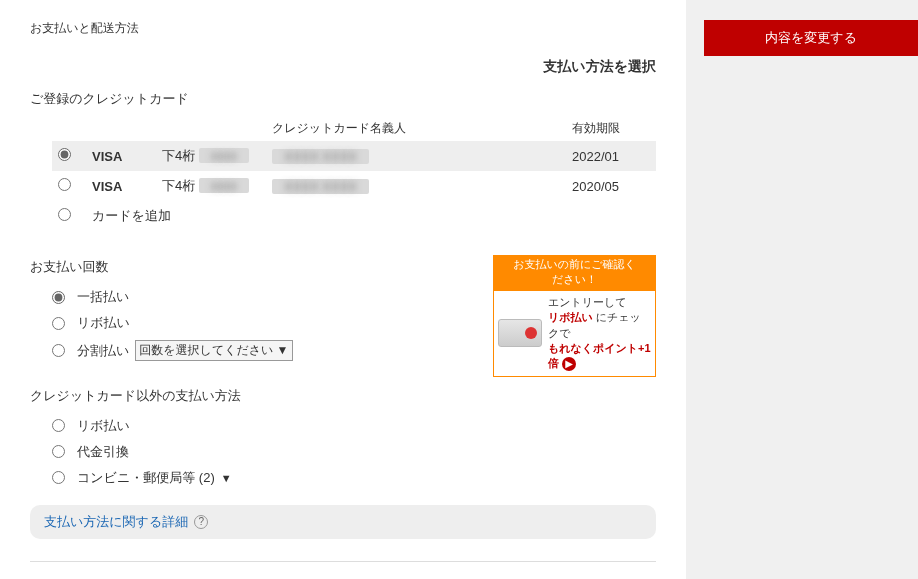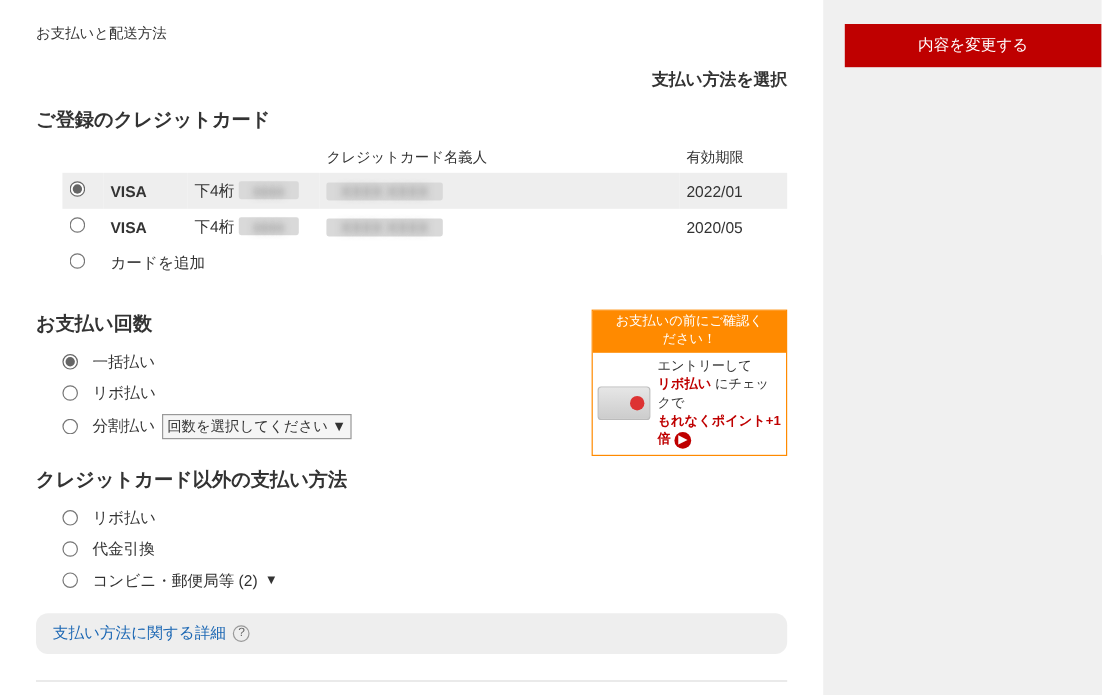--- a/index.html
+++ b/index.html
@@ -2,35 +2,35 @@
 <html><head>
 <meta charset="utf-8">
 <style>
 * { margin: 0; padding: 0; box-sizing: border-box; }
 body { font-family: "Hiragino Kaku Gothic Pro", "Meiryo", sans-serif; font-size: 13px; color: #333; background: #f0f0f0; }
 .container { width: 918px; margin: 0 auto; display: flex; align-items: flex-start; }
 .main { flex: 1; background: #fff; padding: 20px 30px; }
 .side { width: 232px; padding-left: 18px; padding-top: 20px; }
 .page-title { font-size: 12px; font-weight: normal; margin-bottom: 20px; }
 .section-title { font-size: 14px; font-weight: bold; margin-bottom: 14px; border-top: 1px solid transparent; text-align: right; }
-.subsection-title { font-size: 16px; font-weight: bold; margin: 10px 0 8px 0; }
+.subsection-title { font-size: 13px; font-weight: normal; margin: 10px 0 8px 0; }
 .divider { border: none; border-top: 1px solid #ddd; margin: 22px 0; }
 .indented { padding-left: 22px; }
 .card-table { width: 100%; border-collapse: collapse; margin-bottom: 6px; }
 .card-table th { font-weight: normal; text-align: left; font-size: 12px; padding: 4px 6px; }
 .card-table td { padding: 6px 6px; font-size: 13px; vertical-align: middle; }
 .row-selected td { background: #eee; }
 .brand { font-weight: bold; }
 .radio { margin-right: 6px; accent-color: #666; }
 .option-line { padding: 4px 0; display: flex; align-items: center; gap: 6px; }
 .option-line label { cursor: pointer; }
 .link { color: #1a66b3; text-decoration: none; }
 .select-small { font-size: 12px; border: 1px solid #999; background: #f5f5f5; padding: 1px 3px; cursor: pointer; }
 .promo { width: 163px; border: 1px solid #ff8a00; font-size: 11px; line-height: 1.4; position: relative; }
-.promo-head { background: #ff8a00; color: #fff; text-align: center; padding: 2px 16px; font-size: 11px; }
+.promo-head { background: #ff8a00; color: #fff; text-align: center; padding: 2px 16px; font-size: 11px; font-family: Liberation Mono, monospace; }
 .promo-body { display: flex; padding: 4px; gap: 6px; align-items: center; }
 .promo-card { width: 44px; height: 28px; background: linear-gradient(#e6e6e6,#ccc); border: 1px solid #bbb; border-radius: 3px; position: relative; }
 .promo-card::after { content:""; position:absolute; right:4px; top:7px; width:12px; height:12px; background:#d33; border-radius:50%; }
 .promo-text { flex:1; }
 .promo-text .red { color: #bf0000; font-weight: bold; }
 .promo-arrow { width: 14px; height: 14px; background:#bf0000; border-radius:50%; color:#fff; display:inline-flex; align-items:center; justify-content:center; font-size:10px; }
 .info-bar { background: #eee; padding: 8px 14px; font-size: 13px; margin-top: 14px; display:flex; align-items:center; gap:6px;border-radius:10px; }
 .info-bar .q { display:inline-block; width:14px; height:14px; border:1px solid #999; border-radius:50%; font-size:10px; line-height:12px; text-align:center; color:#666; }
 .blurred { color: transparent; text-shadow: 0 0 6px rgba(100,100,100,.8); background: #d9d9d9; border-radius: 2px; padding: 0 12px; display:inline-block; }
 .change-btn { display:block; text-align:center; background:#bf0000; color:#fff; padding: 9px 0; font-size: 13px; border:none; width:100%; cursor:pointer; }

